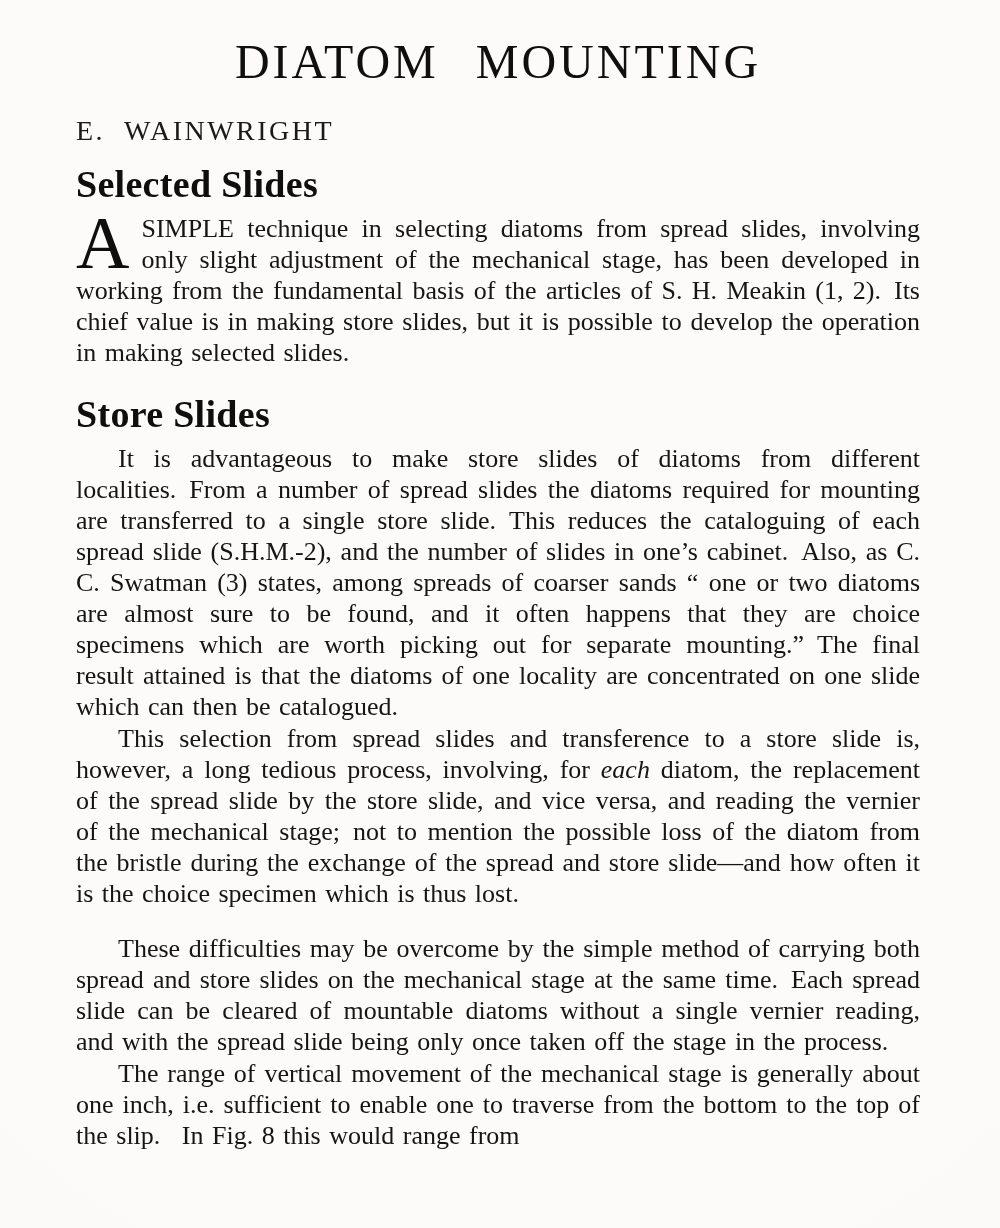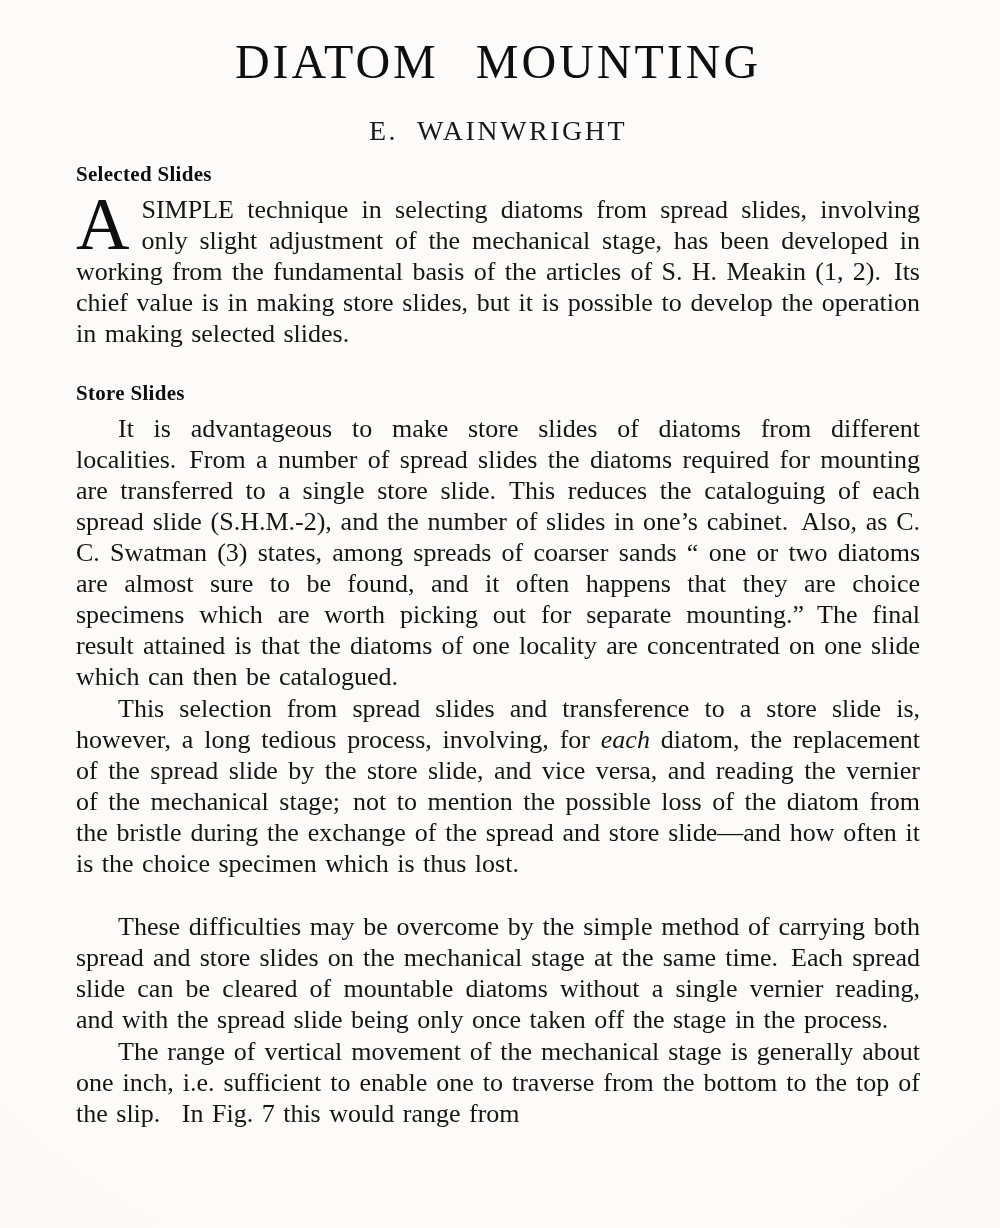--- a/index.html
+++ b/index.html
@@ -23,31 +23,30 @@
     margin: 4px 0 0 0;
     text-align: center;
     font-size: 48px;
     font-weight: 500;
     letter-spacing: 3px;
     word-spacing: 22px;
     color: #0f0f0f;
   }
   .author {
     margin-top: 26px;
-    text-align: center;
     font-size: 28px;
     letter-spacing: 2.5px;
     word-spacing: 10px;
     color: #1a1a1a;
   }
-  .section { margin-top: 32px; }
+  .section { margin-top: 24px; }
   .section.first { margin-top: 15px; }
   h2 {
     margin: 0 0 7px 0;
-    font-size: 21px;
+    font-size: 38px;
     font-weight: 700;
     letter-spacing: 0.3px;
     color: #0e0e0e;
   }
   p {
     margin: 0;
     font-size: 26px;
     line-height: 31px;
     text-align: justify;
     word-spacing: 2px;
@@ -79,16 +78,16 @@
   </section>
 
   <section class="section">
     <h2>Store Slides</h2>
     <p class="indent">It is advantageous to make store slides of diatoms from different localities. From a number of spread slides the diatoms required for mounting are transferred to a single store slide. This reduces the cataloguing of each spread slide (S.H.M.-2), and the number of slides in one’s cabinet. Also, as C. C. Swatman (3) states, among spreads of coarser sands “ one or two diatoms are almost sure to be found, and it often happens that they are choice specimens which are worth picking out for separate mounting.” The final result attained is that the diatoms of one locality are concentrated on one slide which can then be catalogued.</p>
     <p class="indent"><span>This selection from spread slides and transference to a store slide is, however, a long tedious process, involving, for </span><em>each</em><span> diatom, the replacement of the spread slide by the store slide, and vice versa, and reading the vernier of the mechanical stage; not to mention the possible loss of the diatom from the bristle during the exchange of the spread and store slide—and how often it is the choice specimen which is thus lost.</span></p>
   </section>
 
   <section class="section">
     <p class="indent">These difficulties may be overcome by the simple method of carrying both spread and store slides on the mechanical stage at the same time. Each spread slide can be cleared of mountable diatoms without a single vernier reading, and with the spread slide being only once taken off the stage in the process.</p>
-    <p class="indent">The range of vertical movement of the mechanical stage is generally about one inch, i.e. sufficient to enable one to traverse from the bottom to the top of the slip.  In Fig. 7 this would range from</p>
+    <p class="indent">The range of vertical movement of the mechanical stage is generally about one inch, i.e. sufficient to enable one to traverse from the bottom to the top of the slip.  In Fig. 8 this would range from</p>
   </section>
 
 </div>
 
 </body></html>

